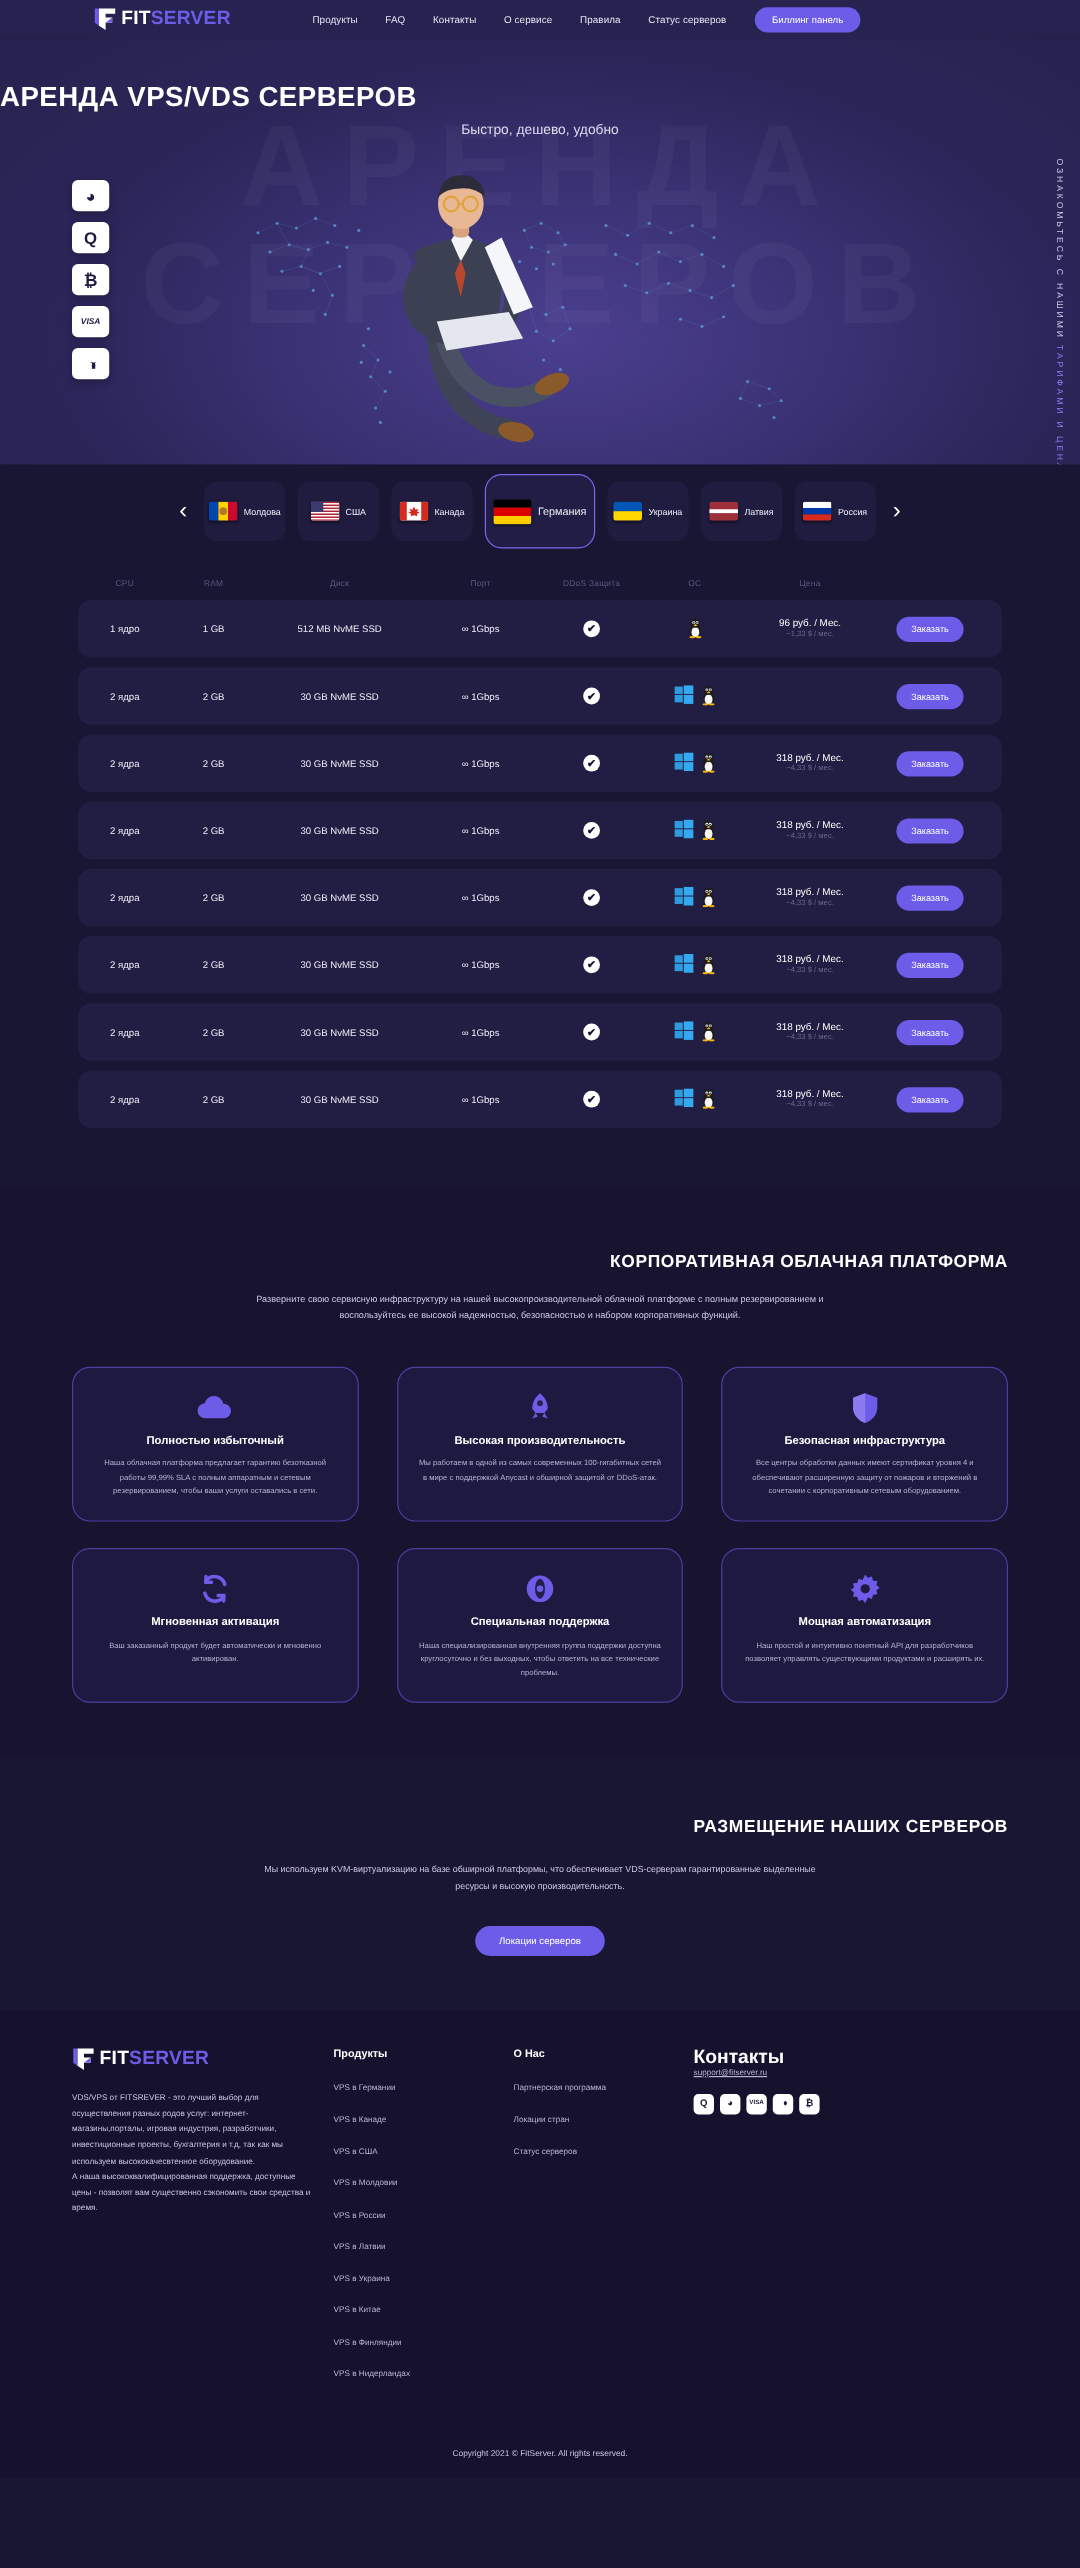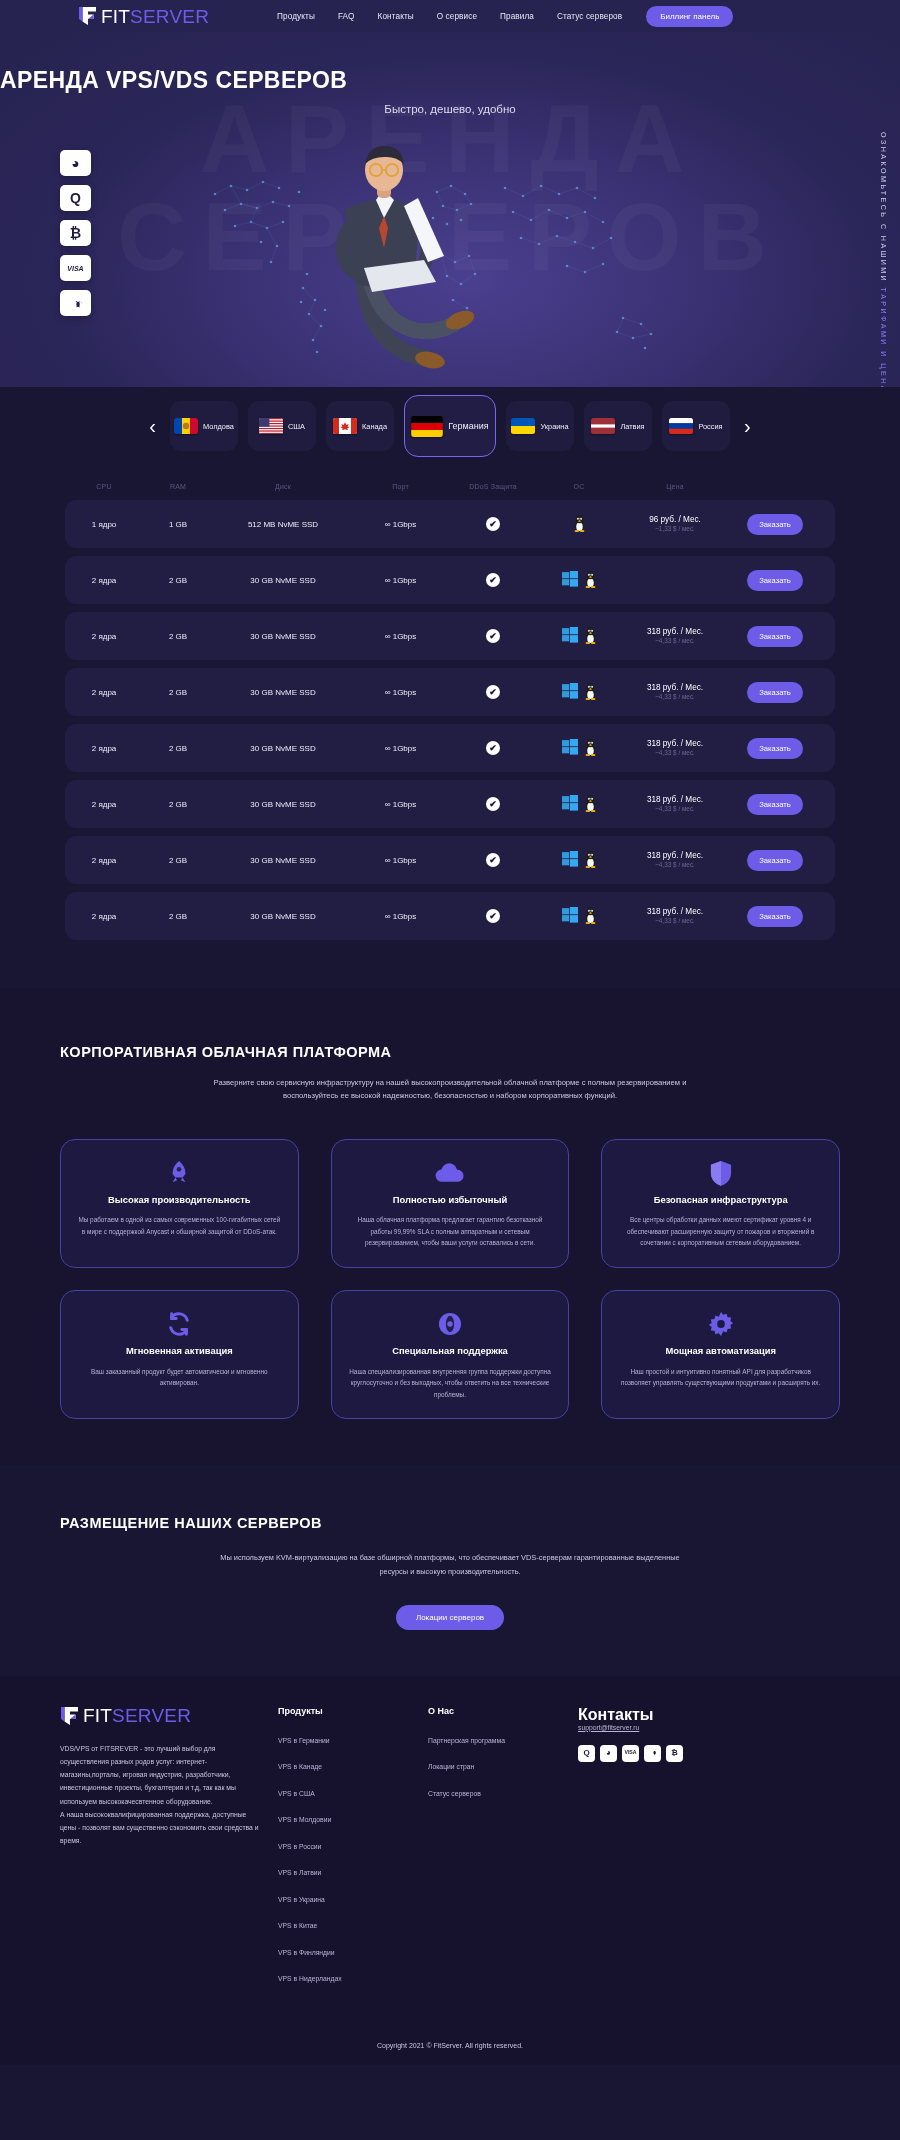--- a/index.html
+++ b/index.html
@@ -17,21 +17,21 @@
     height: 32px;
     background: #272350;
     display: flex;
     align-items: center;
     padding: 0 70px 0 78px;
     position: relative;
     z-index: 30;
   }
   .logo { display: flex; align-items: center; gap: 4px; }
   .logo-mark { width: 19px; height: 20px; position: relative; flex: 0 0 auto; }
-  .logo-text { font-size: 19px; font-weight: 400; letter-spacing: .2px; line-height: 1; }
+  .logo-text { font-size: 16px; font-weight: 700; letter-spacing: .2px; line-height: 1; }
   .logo-text .fit { color: #ffffff; }
   .logo-text .server { color: #6c5ce7; }
 
   .nav { display: flex; align-items: center; gap: 23px; margin-left: 68px; }
   .nav a {
     font-size: 8.2px; color: #e8e6f5; text-decoration: none; white-space: nowrap;
     letter-spacing: .1px;
   }
   .billing-btn {
     margin-left: 24px;
@@ -187,21 +187,21 @@
   .price-sub  { font-size: 6.4px; color: #6d6693; display: block; line-height: 1.3; }
   .order-btn {
     background: #6c5ce7; color: #fff; border: none;
     border-radius: 11px; font-size: 7.6px; padding: 6px 12px;
     font-family: inherit; cursor: pointer; white-space: nowrap;
   }
 
   
   .cloud-sec { background: #18142f; padding: 56px 60px 46px; }
   .sec-title {
-    text-align: left; font-size: 14.5px; font-weight: 800; letter-spacing: .5px;
+    text-align: right; font-size: 14.5px; font-weight: 800; letter-spacing: .5px;
   }
   .sec-desc {
     margin: 16px auto 0; max-width: 480px; text-align: center;
     font-size: 7.6px; line-height: 1.75; color: #cdc9e4;
   }
   .cards-grid {
     margin-top: 36px;
     display: grid; grid-template-columns: repeat(3, 1fr); gap: 22px 32px;
   }
   .fcard {
@@ -867,38 +867,38 @@
       </div>
   </div>
 
   <div class="cloud-sec">
     <h2 class="sec-title">КОРПОРАТИВНАЯ ОБЛАЧНАЯ ПЛАТФОРМА</h2>
     <p class="sec-desc">Разверните свою сервисную инфраструктуру на нашей высокопроизводительной облачной платформе с полным резервированием и воспользуйтесь ее высокой надежностью, безопасностью и набором корпоративных функций.</p>
     <div class="cards-grid">
 
       <div class="fcard">
         <div class="ficon">
+          <svg width="30" height="22" viewBox="0 0 34 24">
+              <path d="M8 22a7 7 0 01-.6-14A9 9 0 0125 8.4 6.5 6.5 0 0126 22z" fill="#6c5ce7"></path>
+            </svg>
+        </div>
+        <h3>Полностью избыточный</h3>
+        <p>Наша облачная платформа предлагает гарантию безотказной работы 99,99% SLA с полным аппаратным и сетевым резервированием, чтобы ваши услуги оставались в сети.</p>
+      </div>
+
+      <div class="fcard">
+        <div class="ficon">
           <svg width="22" height="26" viewBox="0 0 24 28">
               <path d="M12 1c5 4 7 9 7 14l-3 4h-8l-3-4c0-5 2-10 7-14z" fill="#6c5ce7"></path>
               <circle cx="12" cy="10" r="2.6" fill="#2a2352"></circle>
               <path d="M8 19l-3 5 5-2zM16 19l3 5-5-2z" fill="#6c5ce7"></path>
             </svg>
         </div>
         <h3>Высокая производительность</h3>
         <p>Мы работаем в одной из самых современных 100-гигабитных сетей в мире с поддержкой Anycast и обширной защитой от DDoS-атак.</p>
-      </div>
-
-      <div class="fcard">
-        <div class="ficon">
-          <svg width="30" height="22" viewBox="0 0 34 24">
-              <path d="M8 22a7 7 0 01-.6-14A9 9 0 0125 8.4 6.5 6.5 0 0126 22z" fill="#6c5ce7"></path>
-            </svg>
-        </div>
-        <h3>Полностью избыточный</h3>
-        <p>Наша облачная платформа предлагает гарантию безотказной работы 99,99% SLA с полным аппаратным и сетевым резервированием, чтобы ваши услуги оставались в сети.</p>
       </div>
 
       <div class="fcard">
         <div class="ficon">
           <svg width="22" height="26" viewBox="0 0 24 28">
               <path d="M12 1l11 4v9c0 7-5 12-11 14C6 26 1 21 1 14V5z" fill="#6c5ce7"></path>
               <path d="M12 1L1 5v9c0 7 5 12 11 14z" fill="#8a7bf0"></path>
             </svg>
         </div>
         <h3>Безопасная инфраструктура</h3>

